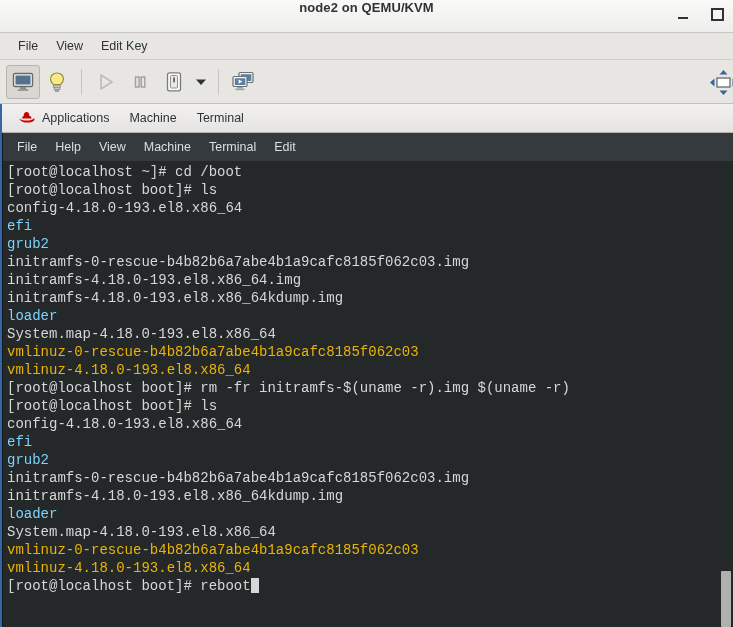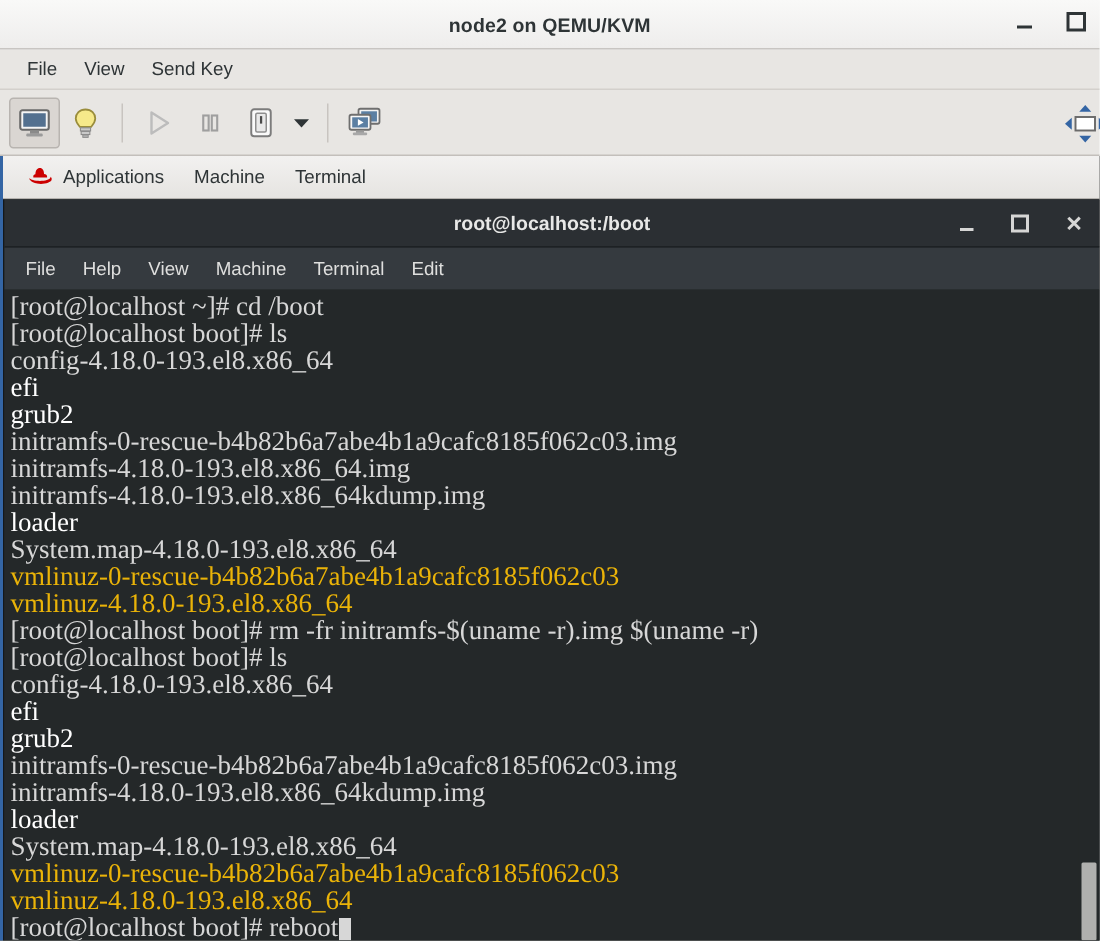--- a/index.html
+++ b/index.html
@@ -17,21 +17,21 @@
     background: #f6f5f4;
     display: flex; flex-direction: column;
   }
 
   
   #vm-titlebar {
     position: relative;
     height: 33px; min-height: 29px;
     background: linear-gradient(to bottom, #f9f9f8 0%, #eeedec 100%);
     border-bottom: 1px solid #c8c5c2;
-    display: flex; align-items: center; justify-content: center;
+    display: flex; align-items: flex-start; justify-content: center;
   }
   #vm-title {
     font-size: 13px; font-weight: bold; color: #2e3436;
     letter-spacing: 0.1px;
   }
   .win-ctrl-group {
     position: absolute; right: 8px; top: 0; height: 29px;
     display: flex; align-items: center; gap: 18px;
   }
   .wc { width: 16px; height: 16px; position: relative; cursor: default;
@@ -152,28 +152,28 @@
     padding: 3px 9px; cursor: default; white-space: nowrap;
   }
 
   #term-body {
     flex: 1; position: relative;
     background: #242829;
     overflow: hidden;
   }
   #term-text {
     position: absolute; left: 4px; top: 2px; right: 18px;
-    font-family: Liberation Serif, serif;
-    font-size: 18px;
+    font-family: Liberation Mono, monospace;
+    font-size: 14px;
     line-height: 18px;
     white-space: pre;
     color: #d7d7d7;
   }
   .ln { display: block; height: 18px; }
-  .c-dir  { color: #ffffff; }
+  .c-dir  { color: #7dd3fc; }
   .c-exec { color: #eab308; }
   .cursor {
     display: inline-block; width: 8px; height: 15px;
     background: #d7d7d7; vertical-align: -3px;
   }
 
   #term-scrollbar {
     position: absolute; right: 0; top: 0; bottom: 0; width: 14px;
     background: #242829;
   }
@@ -194,21 +194,21 @@
     <div id="vm-title">node2 on QEMU/KVM</div>
     <div class="win-ctrl-group">
       <div class="wc wc-min"></div>
       <div class="wc wc-max"></div>
     </div>
   </div>
 
   <div id="vm-menubar">
     <div class="vm-menu-item">File</div>
     <div class="vm-menu-item">View</div>
-    <div class="vm-menu-item">Send Key</div>
+    <div class="vm-menu-item">Edit Key</div>
   </div>
 
   <div id="vm-toolbar">
 
     <div class="tb-btn active">
       <span>
         <svg width="22" height="20" viewBox="0 0 22 20">
           <rect x="1.5" y="1.5" width="19" height="13" rx="1.5" fill="#f4f4f4" stroke="#6a6a6a" stroke-width="1.4"></rect>
           <rect x="3.5" y="3.5" width="15" height="9" fill="#53708f"></rect>
           <rect x="8" y="15" width="6" height="2.2" fill="#8a8a8a"></rect>
@@ -313,28 +313,20 @@
       </div>
       <div class="gp-item">
         <span>Terminal</span>
       </div>
     </div>
 
     <div id="gnome-desktop">
 
       <div id="term-window">
 
-        <div id="term-titlebar">
-          <div id="term-title">root@localhost:/boot</div>
-          <div id="term-ctrls">
-            <div class="twc twc-min"></div>
-            <div class="twc twc-max"></div>
-            <div class="twc twc-close">✕</div>
-          </div>
-        </div>
 
         <div id="term-menubar">
           <div class="tm-item">File</div>
           <div class="tm-item">Help</div>
           <div class="tm-item">View</div>
           <div class="tm-item">Machine</div>
           <div class="tm-item">Terminal</div>
           <div class="tm-item">Edit</div>
         </div>
 

